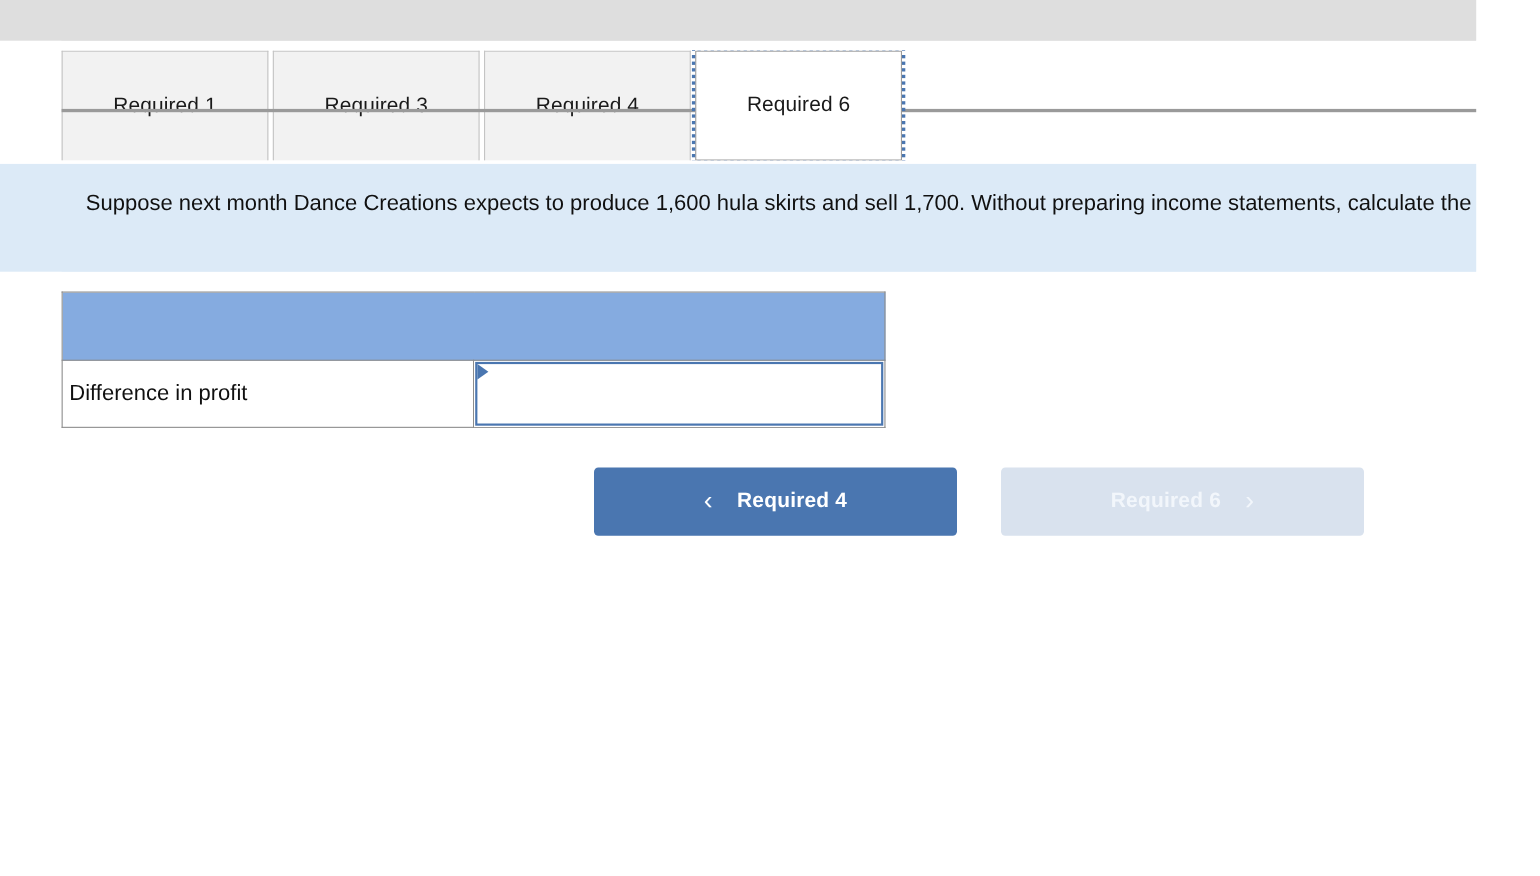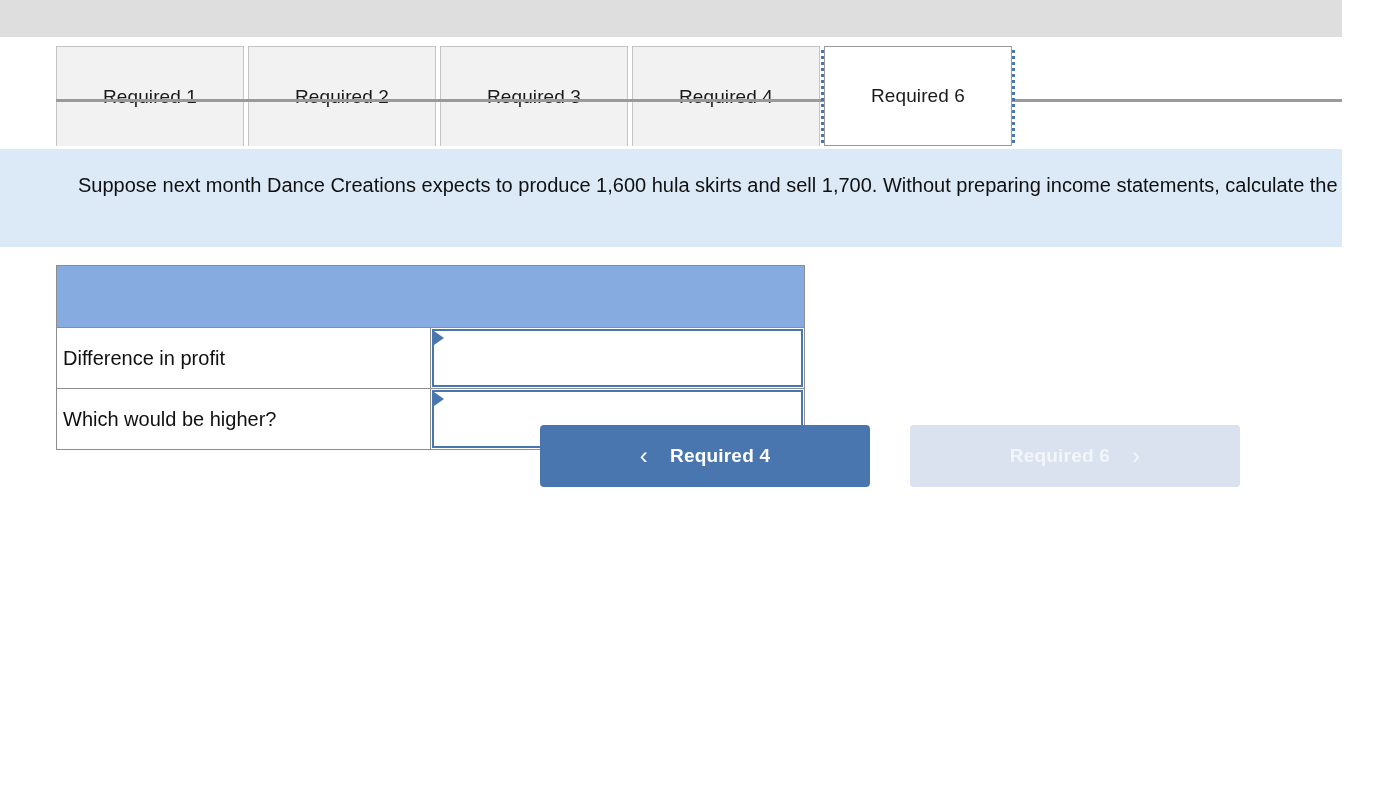--- a/index.html
+++ b/index.html
@@ -242,23 +242,20 @@
   <div class="clip-right" id="top-bar">
     <div class="bar-inner"></div>
   </div>
 
   <div class="clip-right" id="tabstrip">
     <div class="tabs-row">
       <div class="tab" style="width:188px">
         <span>Required 1</span>
       </div>
       <div class="tab" style="width:188px">
-        <span>Required 2</span>
-      </div>
-      <div class="tab" style="width:188px">
         <span>Required 3</span>
       </div>
       <div class="tab" style="width:188px">
         <span>Required 4</span>
       </div>
       <div class="tab active" style="width:188px">
         <span>Required 6</span>
       </div>
     </div>
   </div>
@@ -279,29 +276,20 @@
       <tr>
         <td class="label-cell" style="width:537px">Difference in profit</td>
         <td class="input-cell" style="width:210px">
           <span class="cell-flag"></span>
           <div class="input-box">
             <input type="text" value="" style="">
           </div>
         </td>
       </tr>
 
-      <tr>
-        <td class="label-cell" style="width:357px">Which would be higher?</td>
-        <td class="input-cell" style="width:390px">
-          <span class="cell-flag"></span>
-          <div class="input-box">
-            <input type="text" value="" style="">
-          </div>
-        </td>
-      </tr>
     </tbody>
   </table>
 
   <div id="nav">
     <button class="nav-btn primary">
       <span class="chev">‹</span>
       <span>Required 4</span>
     </button>
     <button class="nav-btn disabled" disabled="">
       <span>Required 6</span>

